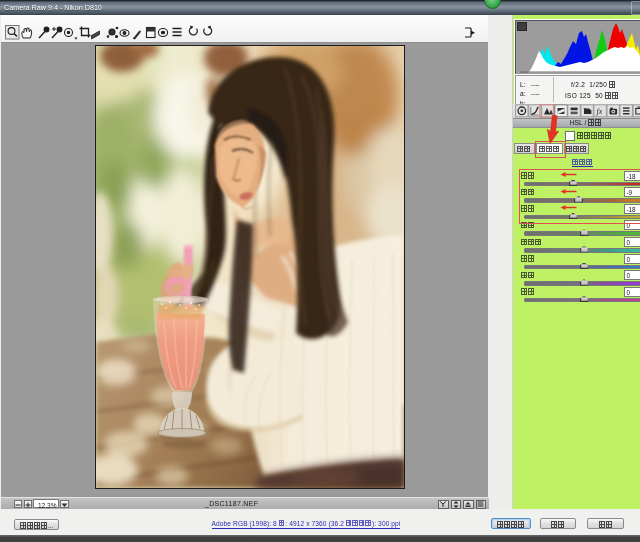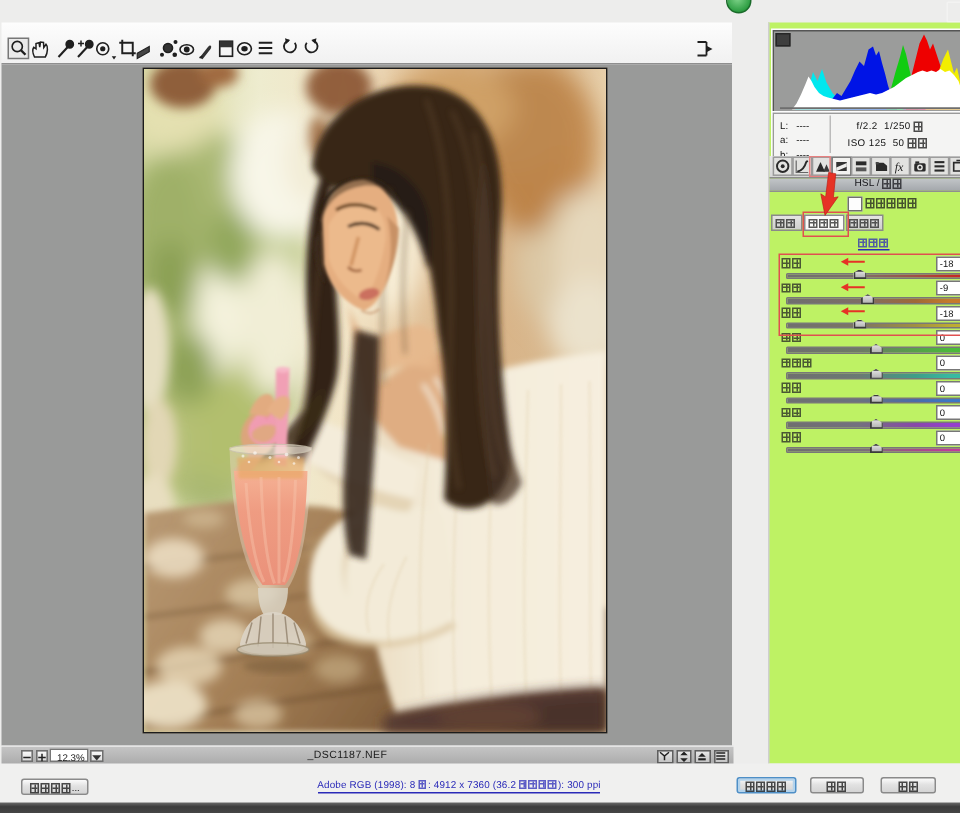--- a/index.html
+++ b/index.html
@@ -446,14 +446,17 @@
       </svg>
 </div>
 <div class="abs" id="bbar">
   <div class="btn c6" style="left:14px;top:10px;width:45px"><i class="h"></i><i class="h"></i><i class="h"></i><i class="h"></i>...</div>
   <div id="link" class="c5"><span class="in">Adobe RGB (1998): 8 <i class="h"></i>: 4912 x 7360 (36.2 <i class="h"></i><i class="h"></i><i class="h"></i><i class="h"></i>): 300 ppi</span></div>
   <div class="btn c6" id="openbtn" style="left:491px;top:9px;width:40px"><i class="h"></i><i class="h"></i><i class="h"></i><i class="h"></i></div>
   <div class="btn c6" style="left:540px;top:9px;width:36px"><i class="h"></i><i class="h"></i></div>
   <div class="btn c6" style="left:587px;top:9px;width:37px"><i class="h"></i><i class="h"></i></div>
 </div>
 <div class="abs" id="bdark"></div>
+<div class="abs" id="title">
+      <span>Camera Raw 9.4 - Nikon D810</span>
+    </div>
 <div class="abs" id="gcirc"></div>
 <div class="abs" id="closebox"></div>
 </div>
 </body></html>

